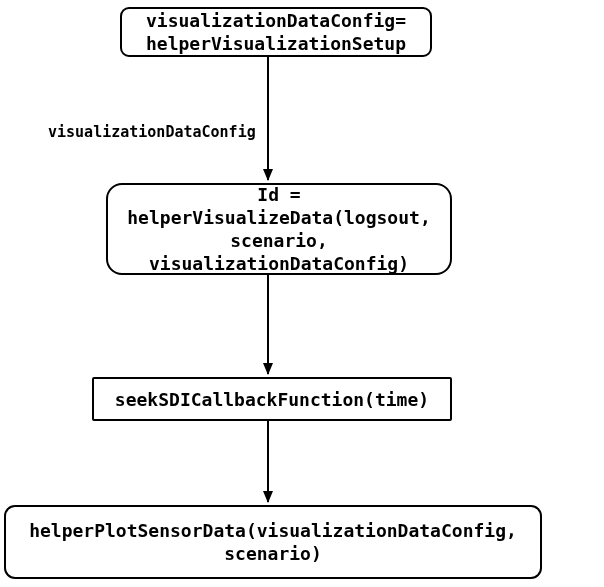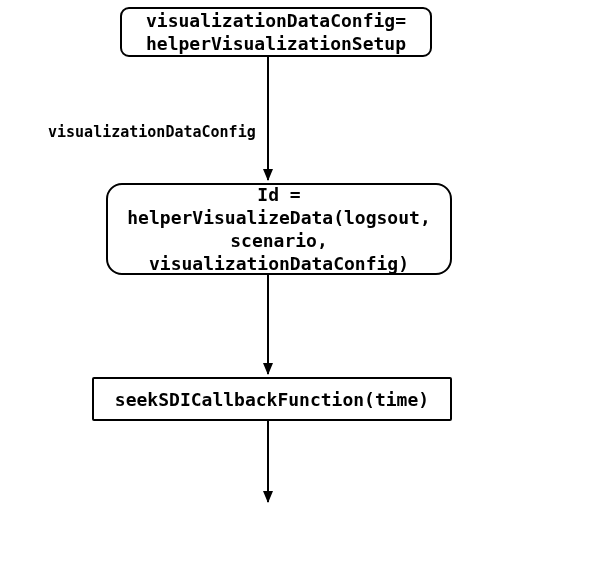--- a/index.html
+++ b/index.html
@@ -69,17 +69,19 @@
   <div class="node node-1">visualizationDataConfig=
 helperVisualizationSetup</div>
 
   <div class="node node-2">Id =
 helperVisualizeData(logsout,
 scenario,
 visualizationDataConfig)</div>
 
   <div class="node node-3">seekSDICallbackFunction(time)</div>
 
+  <div class="node node-4">helperPlotSensorData(visualizationDataConfig,
+scenario)</div>
 
   <div class="edge-label edge-label-1">visualizationDataConfig</div>
 
 
 </div>
 
 </body></html>

